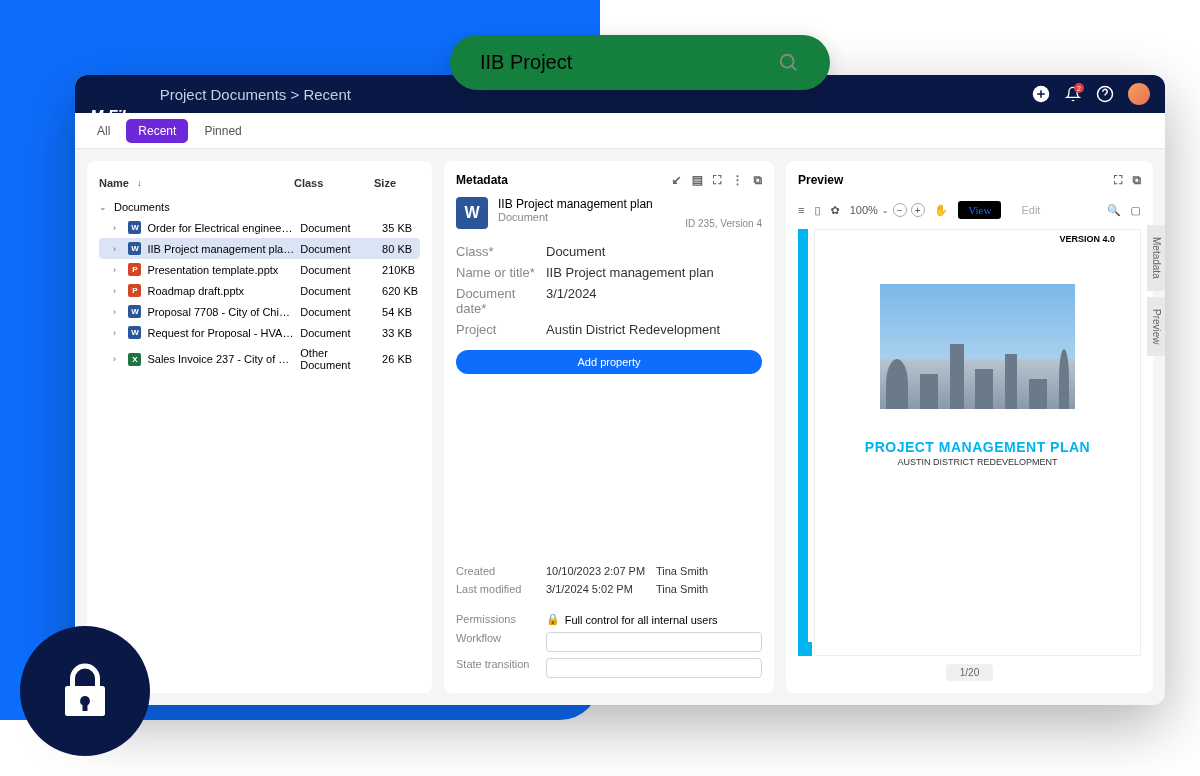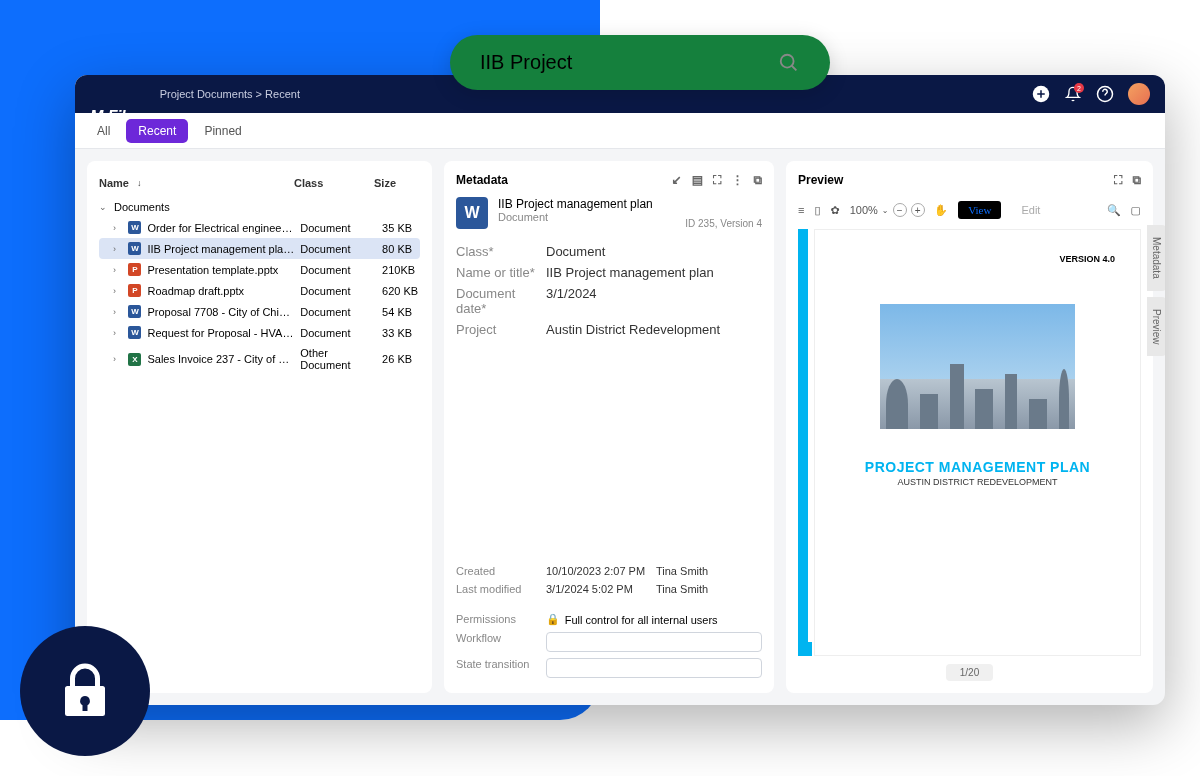--- a/index.html
+++ b/index.html
@@ -4,21 +4,21 @@
 <style>
 * { margin: 0; padding: 0; box-sizing: border-box; font-family: -apple-system, BlinkMacSystemFont, 'Segoe UI', Arial, sans-serif; }
 body { background: #fff; width: 1200px; height: 776px; overflow: hidden; position: relative; }
 .bg-shape { position: absolute; top: 0; left: 0; width: 600px; height: 720px; background: #0d6efd; border-radius: 0 0 40px 0; z-index: 0; }
 .search-overlay { position: absolute; top: 35px; left: 450px; width: 380px; height: 55px; background: #15803d; border-radius: 35px; display: flex; align-items: center; padding: 0 30px; z-index: 100; box-shadow: 0 4px 20px rgba(0,0,0,0.15); }
 .search-overlay input { border: none; outline: none; font-size: 20px; flex: 1; background: transparent; }
 .search-overlay .sicon { width: 22px; height: 22px; }
 .app { position: absolute; top: 75px; left: 75px; width: 1090px; height: 630px; background: #f4f5f7; border-radius: 12px; overflow: hidden; box-shadow: 0 20px 60px rgba(0,0,0,0.3); z-index: 10; }
 .titlebar { height: 38px; background: #0a1845; display: flex; align-items: center; padding: 0 15px; color: #fff; }
 .logo { font-size: 16px; font-weight: 700; font-style: italic; letter-spacing: -0.5px; margin-top: 45px; }
-.breadcrumb { font-size: 11px; margin-left: 18px; color: #c8cde0; }
+.breadcrumb { font-size: 15px; margin-left: 18px; color: #c8cde0; }
 .titlebar-right { margin-left: auto; display: flex; gap: 14px; align-items: center; }
 .tb-icon { width: 18px; height: 18px; display: flex; align-items: center; justify-content: center; cursor: pointer; position: relative; }
 .tb-avatar { width: 22px; height: 22px; border-radius: 50%; background: linear-gradient(135deg,#f4a261,#e76f51); }
 .badge-dot { position: absolute; top: -2px; right: -2px; width: 10px; height: 10px; background: #e63946; border-radius: 50%; font-size: 7px; color: #fff; display: flex; align-items: center; justify-content: center; }
 .tabs { height: 36px; background: #fff; border-bottom: 1px solid #e5e7eb; display: flex; align-items: center; padding: 0 10px; gap: 4px; }
 .tab { padding: 5px 12px; font-size: 12px; border-radius: 5px; cursor: pointer; color: #555; }
 .tab.active { background: #6d28d9; color: #fff; }
 .content { display: flex; padding: 12px; gap: 12px; height: calc(100% - 74px); }
 .panel { background: #fff; border-radius: 8px; padding: 12px; overflow: hidden; display: flex; flex-direction: column; }
 .panel-left { width: 345px; }
@@ -64,21 +64,21 @@
 .preview-toolbar .spacer { flex: 1; }
 .pv-btn { padding: 3px 10px; border-radius: 3px; cursor: pointer; font-size: 11px; }
 .pv-btn.active { background: #000000; color: #0d6efd; font-family: Liberation Serif, serif; }
 .pv-btn.dim { color: #aaa; text-align: center; }
 .zoom { display: flex; align-items: center; gap: 4px; font-size: 11px; }
 .zoom-circle { width: 14px; height: 14px; border: 1px solid #aaa; border-radius: 50%; display: inline-flex; align-items: center; justify-content: center; font-size: 10px; }
 .doc-preview { flex: 1; display: flex; gap: 6px; overflow: hidden; }
 .doc-stripe { width: 10px; height: 100%; position: relative; }
 .stripe-bar { position: absolute; top: 0; left: 0; width: 10px; height: 100%; background: #00b4f0; }
 .stripe-bot { position: absolute; bottom: 0; left: 0; width: 14px; height: 14px; background: #00b4f0; }
-.doc-page { flex: 1; background: #fff; border: 1px solid #eee; display: flex; flex-direction: column; align-items: center; padding: 24px 25px; }
+.doc-page { flex: 1; background: #fff; border: 1px solid #eee; display: flex; flex-direction: column; align-items: center; padding: 4px 25px; }
 .doc-ver { font-size: 9px; font-weight: 700; margin-left: auto; margin-bottom: 40px; }
 .doc-img { width: 195px; height: 125px; background: linear-gradient(to bottom, #7cb8e8 0%, #a8d0ee 60%, #b8c5d0 60%, #8a98a8 100%); position: relative; margin-bottom: 30px; overflow: hidden; }
 .skyline { position: absolute; bottom: 0; left: 0; right: 0; height: 70px; display: flex; align-items: flex-end; justify-content: space-around; }
 .bldg { background: #6a7a8a; width: 18px; }
 .doc-h1 { color: #00b4f0; font-size: 14px; font-weight: 600; letter-spacing: 0.5px; }
 .doc-h2 { font-size: 9px; color: #333; margin-top: 2px; }
 .page-ind { margin: 8px auto 0; background: #f0f0f0; padding: 3px 14px; border-radius: 4px; font-size: 10px; color: #666; width: fit-content; }
 .side-tabs { position: absolute; right: -1px; top: 150px; display: flex; flex-direction: column; gap: 6px; }
 .side-tab { writing-mode: vertical-rl; background: #e8e8e8; padding: 12px 4px; font-size: 10px; border-radius: 0 4px 4px 0; cursor: pointer; color: #666; }
 .lock-badge { position: absolute; bottom: 20px; left: 20px; width: 130px; height: 130px; background: #0a1845; border-radius: 50%; display: flex; align-items: center; justify-content: center; z-index: 200; }
@@ -229,20 +229,21 @@
           <div class="meta-val">IIB Project management plan</div>
         </div>
       <div class="meta-row">
           <div class="meta-label">Document date*</div>
           <div class="meta-val">3/1/2024</div>
         </div>
       <div class="meta-row">
           <div class="meta-label">Project</div>
           <div class="meta-val">Austin District Redevelopment</div>
         </div>
+      <button class="add-prop">Add property</button>
 
       <div class="meta-bottom">
         <div class="meta-brow">
             <div class="bl">Created</div>
             <div class="bv1">10/10/2023 2:07 PM</div>
             <div class="bv2">Tina Smith</div>
           </div>
         <div class="meta-brow">
             <div class="bl">Last modified</div>
             <div class="bv1">3/1/2024 5:02 PM</div>

